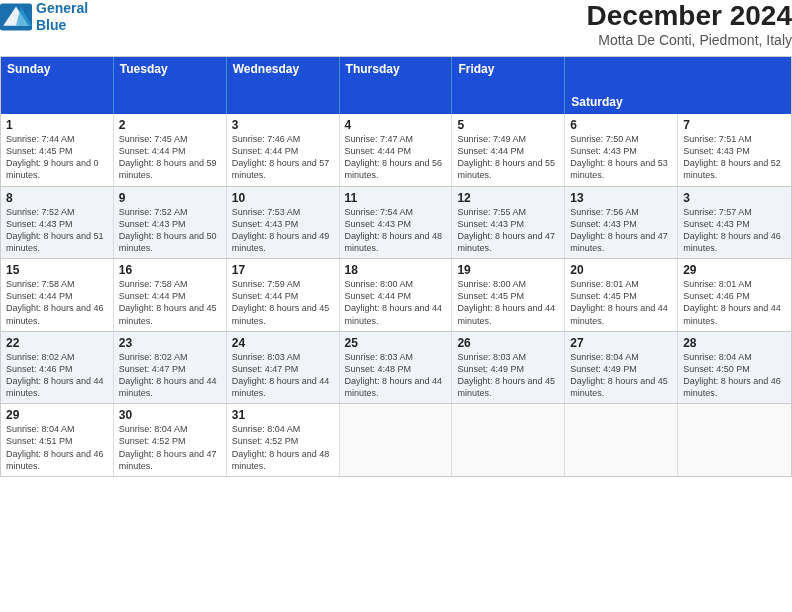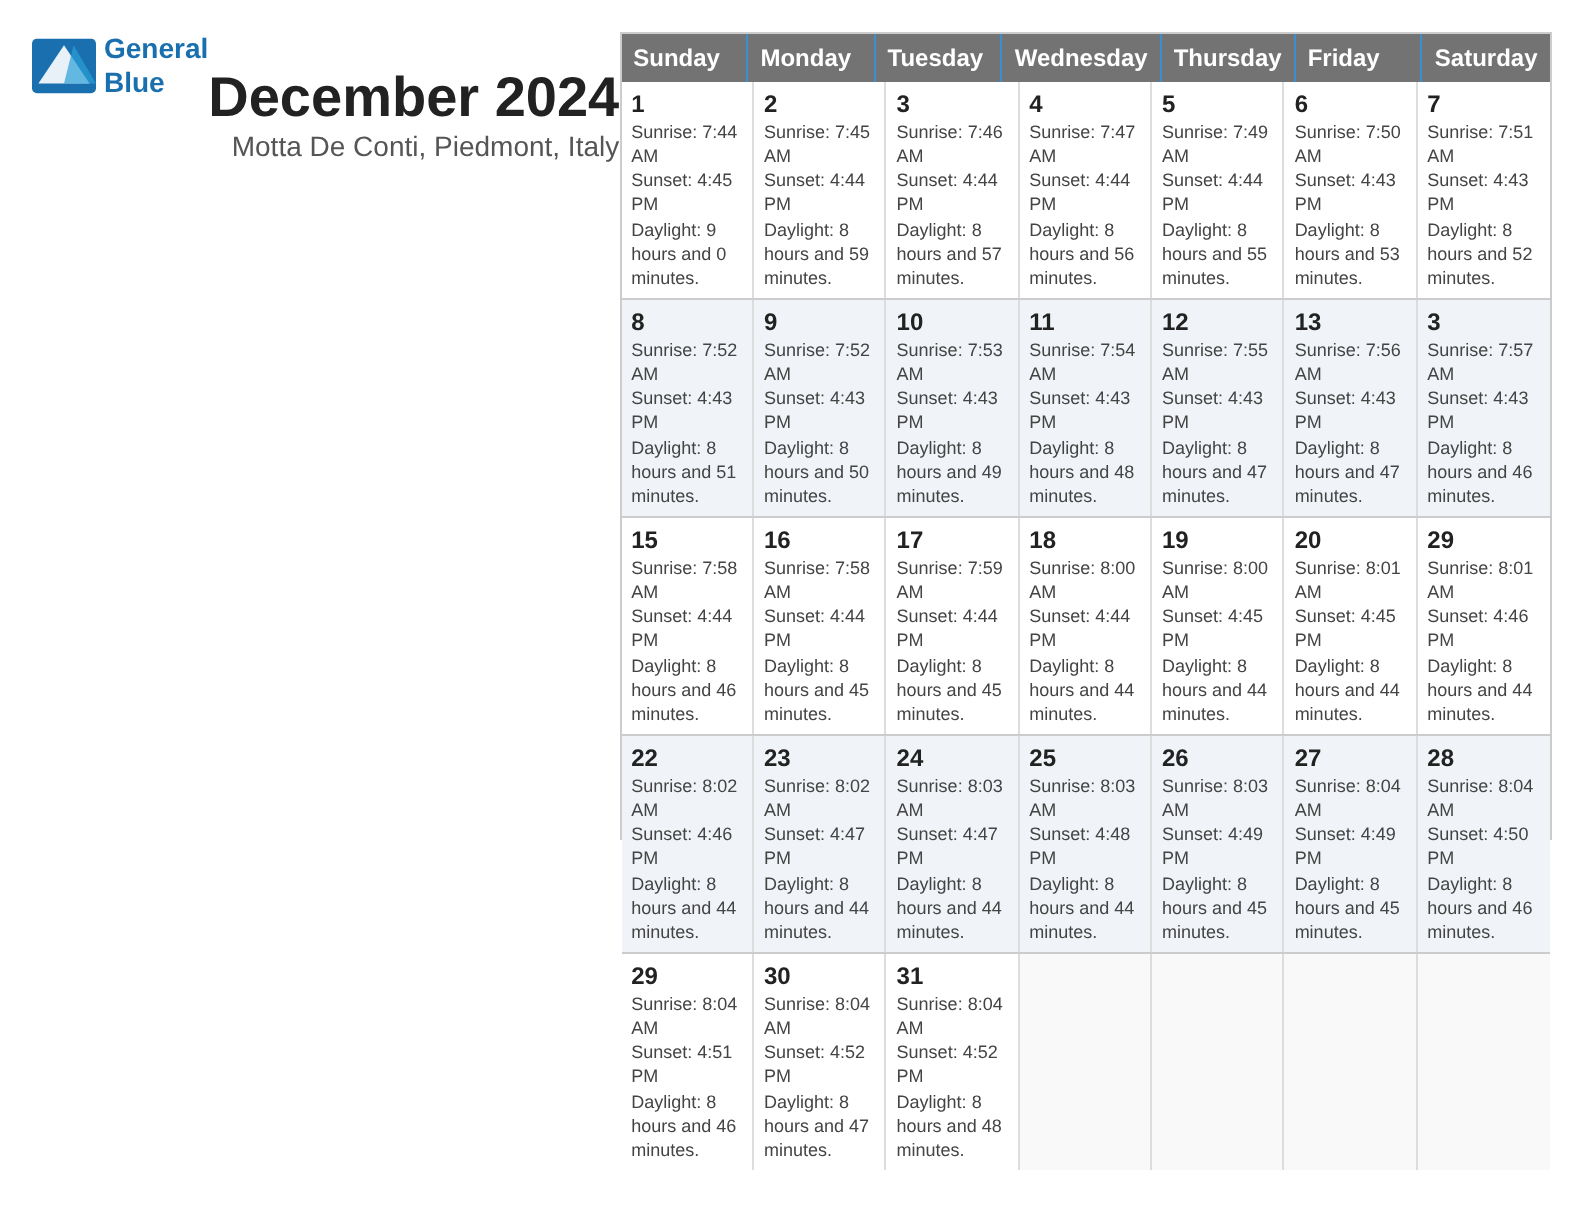--- a/index.html
+++ b/index.html
@@ -6,23 +6,22 @@
     body {
       font-family: Arial, sans-serif;
       background: #fff;
       width: 792px;
       height: 612px;
       overflow: hidden;
     }
     .page {
       width: 792px;
       height: 436px;
-      padding: 16px;
-      display: flex;
-      flex-direction: row;
+      display: flex;
+      flex-direction: column;
     }
     .header {
       display: flex;
       justify-content: space-between;
       align-items: flex-start;
       margin-bottom: 8px;
     }
     .logo {
       display: flex;
       align-items: center;
@@ -41,46 +40,45 @@
       width: 32px;
       height: 28px;
     }
     .title-block {
       text-align: right;
     }
     .main-title {
       font-size: 28px;
       font-weight: bold;
       color: #222;
-      margin-top: 17px;
     }
     .subtitle {
       font-size: 14px;
       color: #555;
     }
     .calendar {
       flex: 1;
       display: flex;
       flex-direction: column;
       border: 1px solid #ccc;
     }
     .cal-header {
       display: grid;
       grid-template-columns: repeat(7, 1fr);
-      background: #737373;
+      background: #1d4ed8;
     }
     .cal-header-cell {
       color: #fff;
       font-size: 12px;
       font-weight: bold;
       padding: 5px 6px;
       text-align: left;
       border-right: 1px solid #3a8fcf;
     }
-    .cal-header-cell:last-child { border-right: none; }
+    .cal-header-cell:last-child { border-right: none; margin-top: 33px; }
     .cal-body {
       flex: 1;
       display: flex;
       flex-direction: column;
     }
     .cal-row {
       display: grid;
       grid-template-columns: repeat(7, 1fr);
       flex: 1;
       border-top: 1px solid #ccc;
@@ -128,21 +126,20 @@
     </div>
     <div class="title-block">
       <div class="main-title">December 2024</div>
       <div class="subtitle">Motta De Conti, Piedmont, Italy</div>
     </div>
   </div>
 
   <div class="calendar">
     <div class="cal-header">
     <div class="cal-header-cell">Sunday</div>
-        <div class="cal-header-cell">Monday</div>
         <div class="cal-header-cell">Tuesday</div>
         <div class="cal-header-cell">Wednesday</div>
         <div class="cal-header-cell">Thursday</div>
         <div class="cal-header-cell">Friday</div>
         <div class="cal-header-cell">Saturday</div>
       </div>
     <div class="cal-body">
     <div class="cal-row">
           <div class="cal-cell">
             <span class="day-num">1</span>

